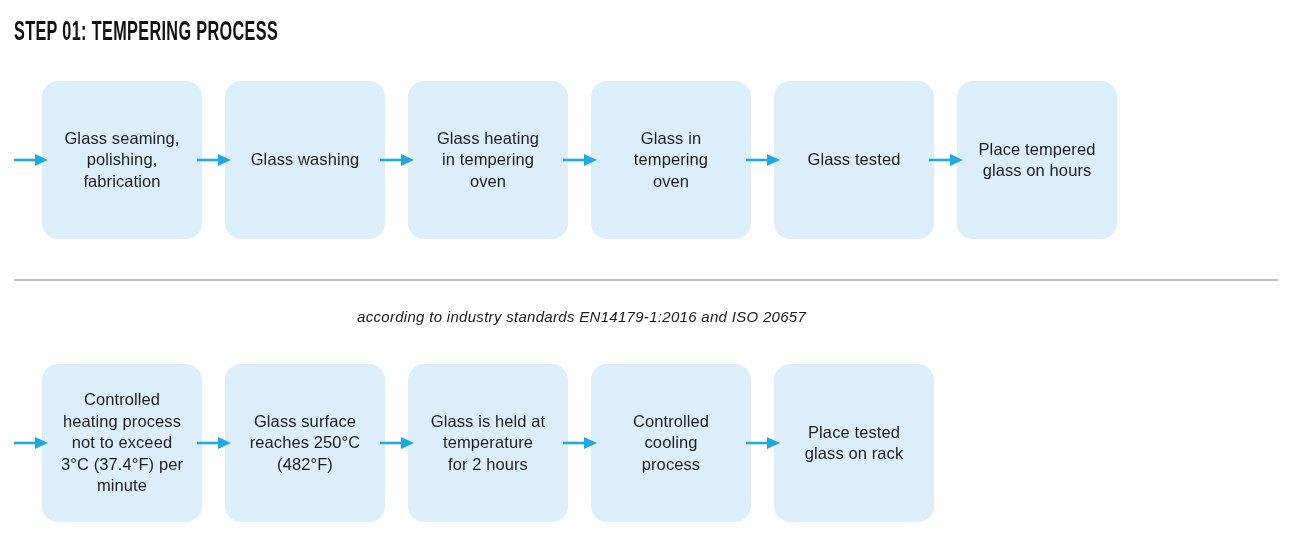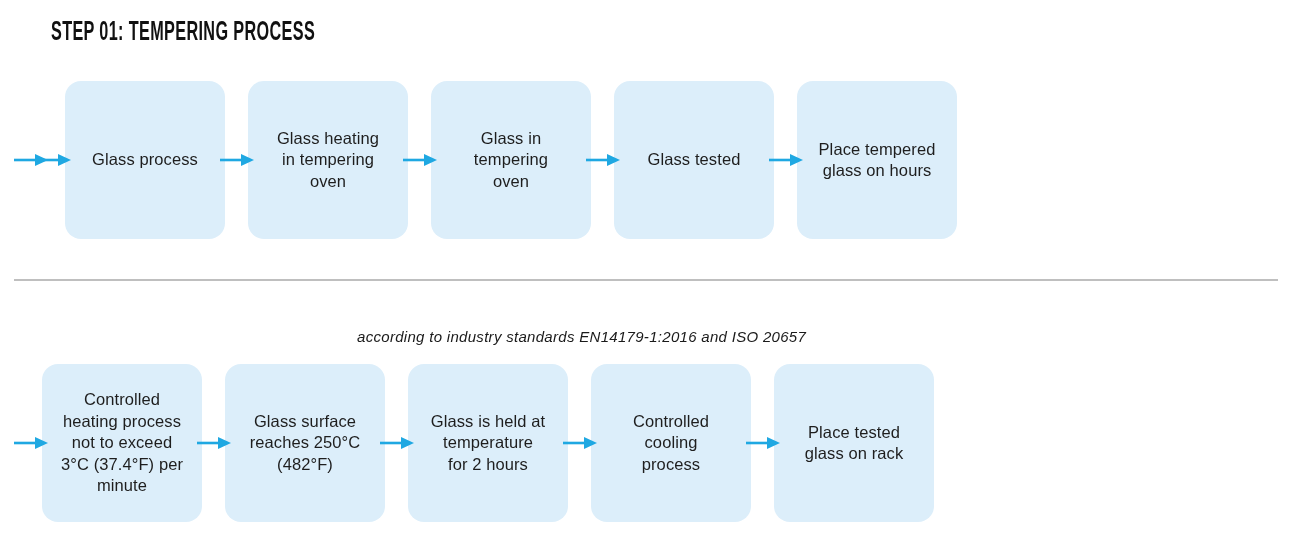--- a/index.html
+++ b/index.html
@@ -22,34 +22,33 @@
     background: #ffffff;
     overflow: hidden;
   }
   .section-title {
     position: absolute;
     left: 14px;
     font-size: 27.5px;
     font-weight: 700;
     color: var(--heading-text);
     white-space: nowrap;
-    margin-left: 37px;
   }
   .section-title .condensed {
     display: inline-block;
     transform: scaleX(0.59);
     transform-origin: 0 50%;
     letter-spacing: 0.6px;
   }
   .title-step1 { top: 15px; }
   .title-step2 { top: 306px; }
   .standards-note {
     position: absolute;
     left: 357px;
-    top: 328px;
+    top: 308px;
     font-size: 15px;
     font-style: italic;
     letter-spacing: 0.3px;
     color: var(--note-text);
     white-space: nowrap;
   }
   .divider {
     position: absolute;
     left: 14px;
     top: 279px;
@@ -109,28 +108,33 @@
 
   <h1 class="section-title title-step1"><span class="condensed">STEP 01: TEMPERING PROCESS</span></h1>
 
   <div class="flow-row row-step1">
     <div class="arrow-cell">
       <svg width="34" height="14" viewBox="0 0 34 14">
           <line x1="0" y1="7" x2="23" y2="7" stroke="currentColor" stroke-width="2.6"></line>
           <path d="M21 1 L34 7 L21 13 Z" fill="currentColor"></path>
         </svg>
     </div>
-    <div class="arrow-cell">
-      <svg width="34" height="14" viewBox="0 0 34 14">
-          <line x1="0" y1="7" x2="23" y2="7" stroke="currentColor" stroke-width="2.6"></line>
-          <path d="M21 1 L34 7 L21 13 Z" fill="currentColor"></path>
-        </svg>
-    </div>
-    <div class="flow-box">
-      <div class="box-label">Glass process</div>
+    <div class="flow-box">
+      <div class="box-label">Glass seaming,
+polishing,
+fabrication</div>
+    </div>
+    <div class="arrow-cell">
+      <svg width="34" height="14" viewBox="0 0 34 14">
+          <line x1="0" y1="7" x2="23" y2="7" stroke="currentColor" stroke-width="2.6"></line>
+          <path d="M21 1 L34 7 L21 13 Z" fill="currentColor"></path>
+        </svg>
+    </div>
+    <div class="flow-box">
+      <div class="box-label">Glass washing</div>
     </div>
     <div class="arrow-cell">
       <svg width="34" height="14" viewBox="0 0 34 14">
           <line x1="0" y1="7" x2="23" y2="7" stroke="currentColor" stroke-width="2.6"></line>
           <path d="M21 1 L34 7 L21 13 Z" fill="currentColor"></path>
         </svg>
     </div>
     <div class="flow-box">
       <div class="box-label">Glass heating
 in tempering

